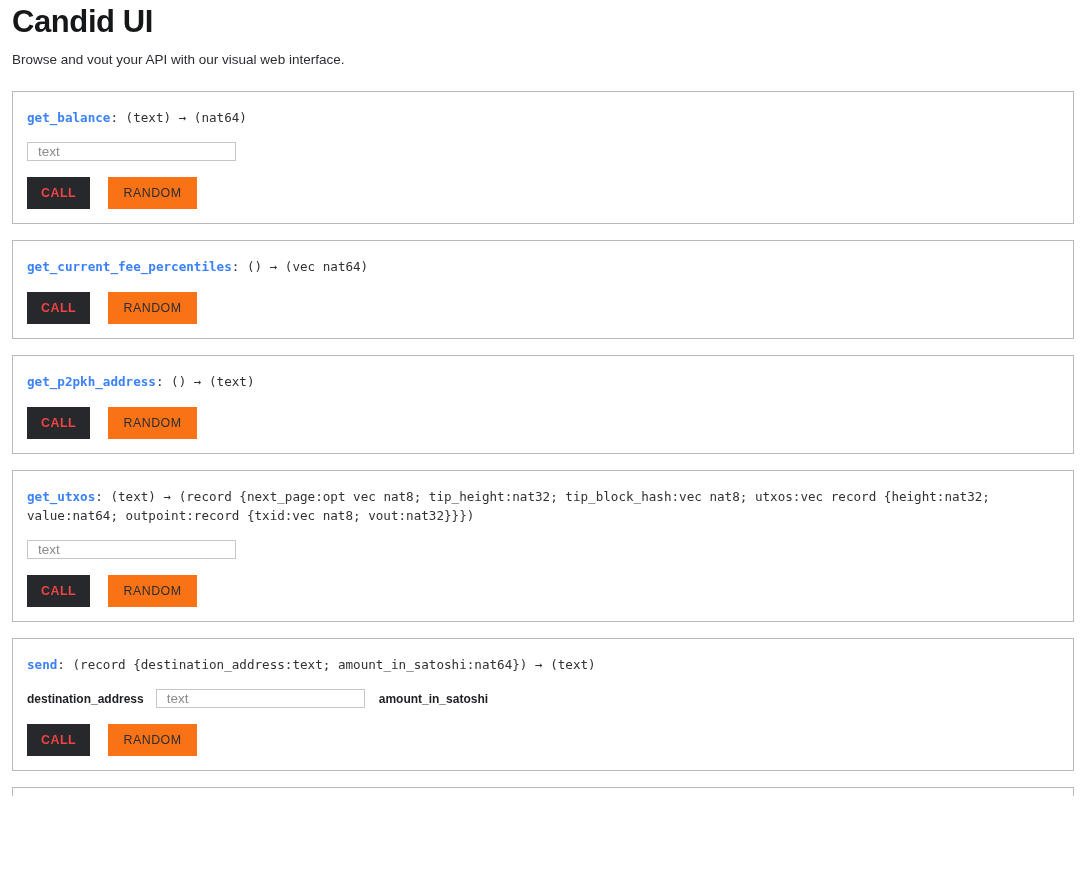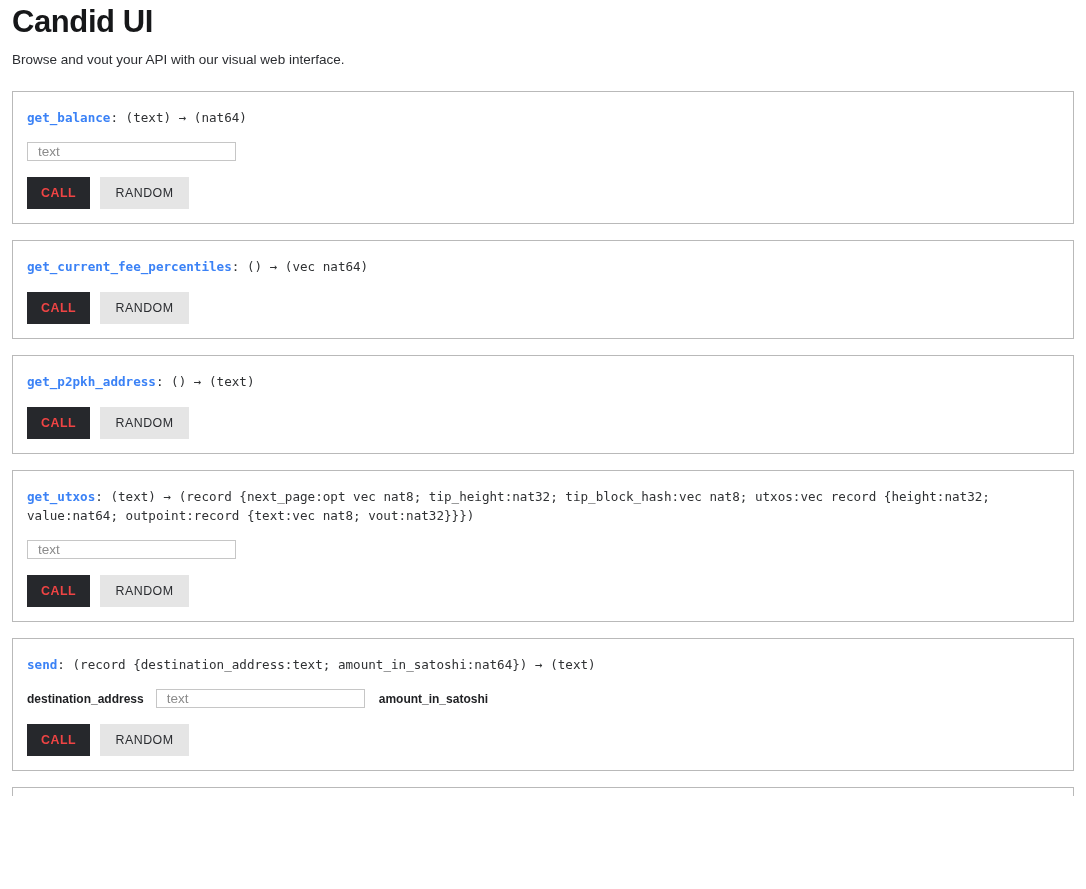--- a/index.html
+++ b/index.html
@@ -114,23 +114,23 @@
     cursor: pointer;
     line-height: 32px;
   }
   .btn-call {
     background: #26282c;
     color: #ef4444;
     font-weight: bold;
     min-width: 60px;
   }
   .btn-random {
-    background: #e5e5e5;
+    background: #f97316;
     color: #2b2d31;
-    margin-left: 10px;
+    margin-left: 18px;
     min-width: 89px;
   }
   .card-partial {
     border: 1px solid #b9b9b9;
     border-bottom: none;
     height: 9px;
     box-sizing: border-box;
     background: #ffffff;
   }
 </style>
@@ -163,21 +163,21 @@
         </div>
       </div>
       <div class="method-card">
         <div class="signature"><span class="fname">get_p2pkh_address</span><span>: </span><span>() → (text)</span></div>
         <div class="actions">
           <button class="btn btn-call">CALL</button>
           <button class="btn btn-random">RANDOM</button>
         </div>
       </div>
       <div class="method-card">
-        <div class="signature"><span class="fname">get_utxos</span><span>: </span><span>(text) → (record {next_page:opt vec nat8; tip_height:nat32; tip_block_hash:vec nat8; utxos:vec record {height:nat32; value:nat64; outpoint:record {text:vec nat8; vout:nat32}}})</span></div>
+        <div class="signature"><span class="fname">get_utxos</span><span>: </span><span>(text) → (record {next_page:opt vec nat8; tip_height:nat32; tip_block_hash:vec nat8; utxos:vec record {height:nat32; value:nat64; outpoint:record {txid:vec nat8; vout:nat32}}})</span></div>
         <div class="args">
           <div class="arg-group">
             <input type="text" class="arg-input w-solo" placeholder="text" style="">
           </div>
         </div>
         <div class="actions">
           <button class="btn btn-call">CALL</button>
           <button class="btn btn-random">RANDOM</button>
         </div>
       </div>

